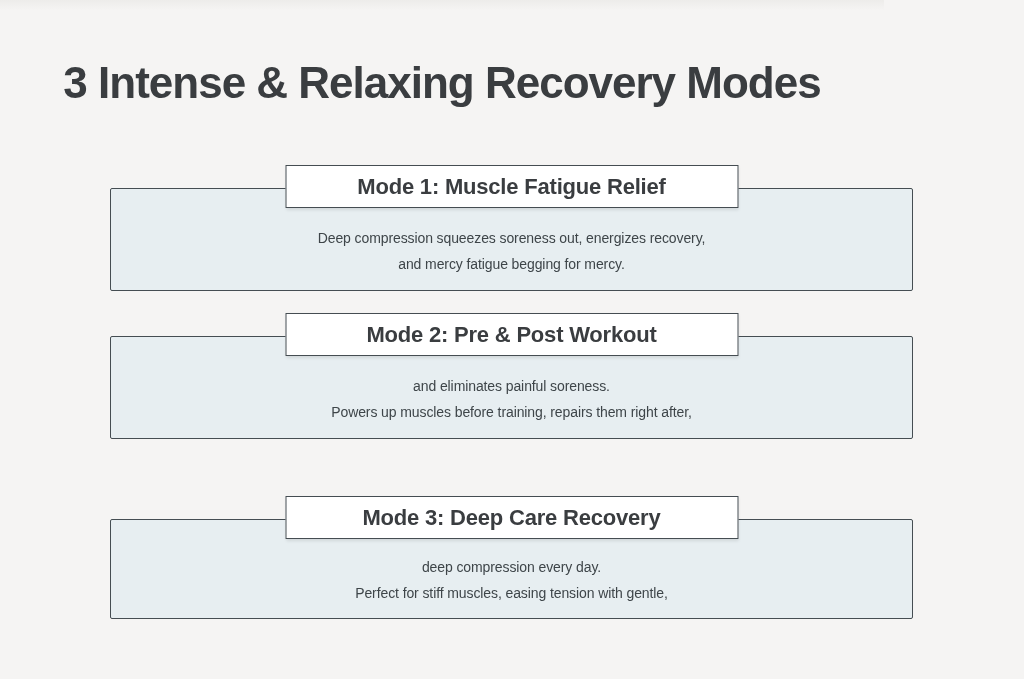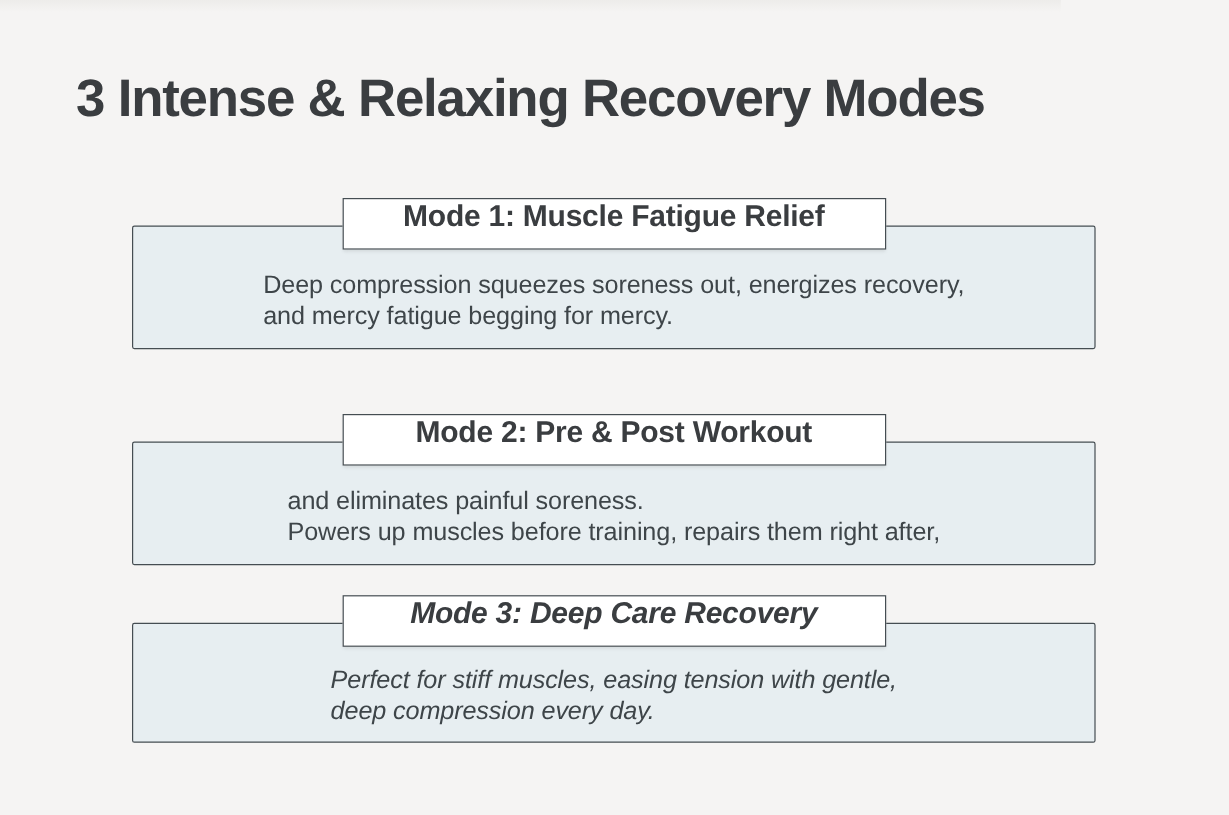--- a/index.html
+++ b/index.html
@@ -44,42 +44,43 @@
     background:var(--card-fill);
     border:1px solid var(--card-border);
     border-radius:2px;
     display:flex;
     flex-direction:column;
     align-items:center;
     justify-content:center;
     padding-top:22px;
   }
   .mode-card.card-1{top:188px;}
-  .mode-card.card-2{top:368px;}
-  .mode-card.card-3{top:519px;height:100px;font-style:italic;}
+  .mode-card.card-2{top:336px;}
+  .mode-card.card-3{top:519px;height:100px;}
   .mode-badge{
     position:absolute;
     top:-24px;
     left:50%;
     transform:translateX(-50%);
     width:453px;
     height:43px;
     background:var(--badge-fill);
     border:1.5px solid var(--badge-border);
     box-shadow:0 2px 3px rgba(0,0,0,0.10);
     display:flex;
-    align-items:flex-start;
+    align-items:center;
     justify-content:center;
-    font-size:25px;
+    font-size:22px;
     font-weight:700;
     color:var(--title-text);
     letter-spacing:-0.2px;
   }
   .mode-desc{
-    font-size:21px;
+    text-align:center;
+    font-size:14px;
     line-height:26px;
     color:var(--body-text);
     letter-spacing:-0.1px;
   }
 </style>
 </head>
 <body>
 
 <div class="canvas">
 
@@ -103,18 +104,18 @@
       <div>and eliminates painful soreness.</div>
       <div>Powers up muscles before training, repairs them right after,</div>
     </div>
   </div>
 
   <div class="mode-card card-3">
     <div class="mode-badge">
       <span>Mode 3: Deep Care Recovery</span>
     </div>
     <div class="mode-desc">
+      <div>deep compression every day.</div>
       <div>Perfect for stiff muscles, easing tension with gentle,</div>
-      <div>deep compression every day.</div>
     </div>
   </div>
 
 </div>
 
 </body></html>

